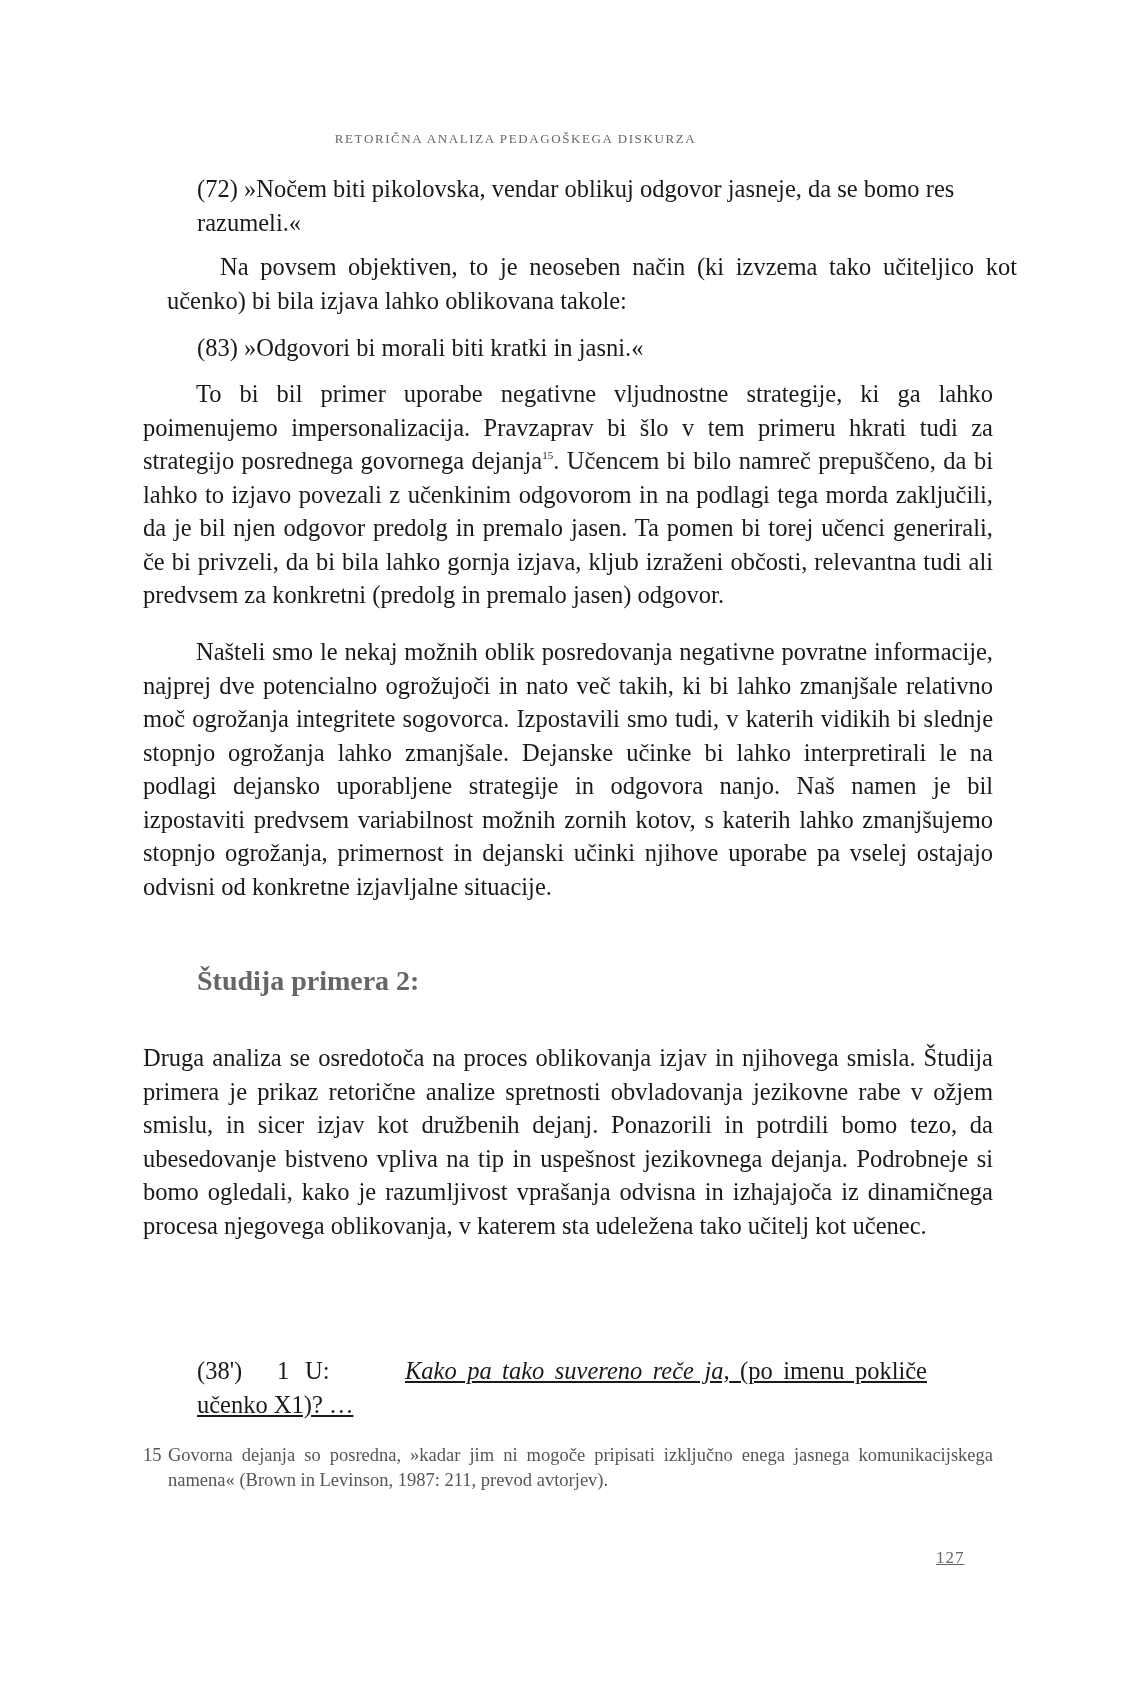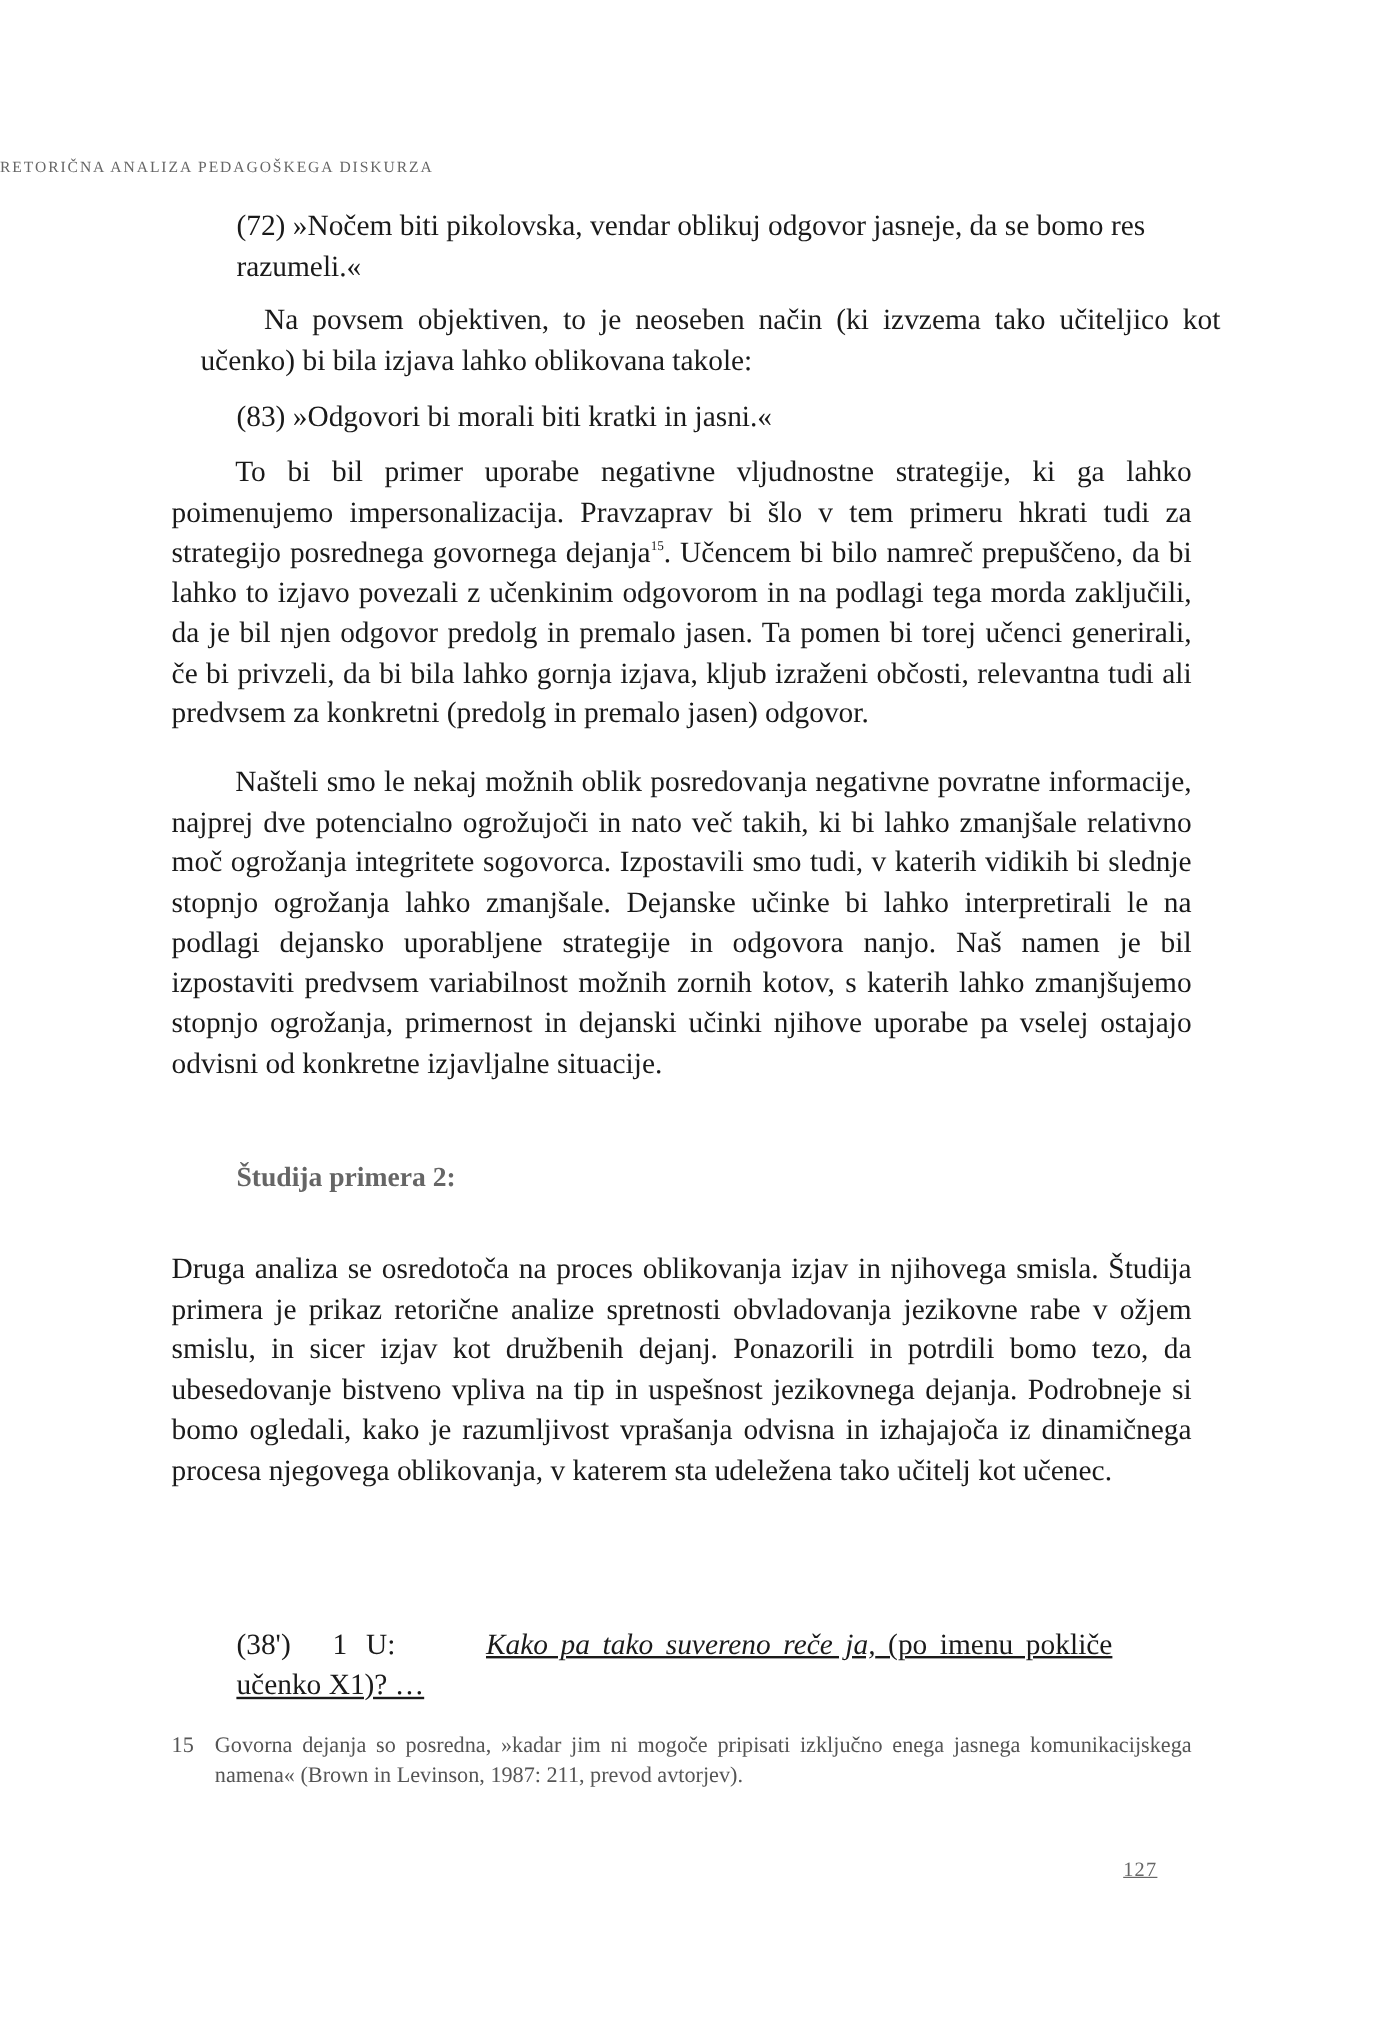--- a/index.html
+++ b/index.html
@@ -1,29 +1,29 @@
 <!DOCTYPE html>
 <html><head>
   <meta charset="utf-8">
   <style>
     html, body { margin: 0; padding: 0; background: #ffffff; }
     body { width: 1145px; height: 1684px; position: relative; overflow: hidden;
            font-family: "Liberation Serif", "DejaVu Serif", serif; color: #1a1a1a; }
-    .running-head { position: absolute; top: 131px; left: 0; width: 1031px; text-align: left;
+    .running-head { position: absolute; top: 131px; left: 0; width: 1031px; text-align: center;
            font-size: 13px; letter-spacing: 1.6px; color: #666; text-transform: uppercase; }
     .block { position: absolute; left: 143px; width: 850px; font-size: 24.5px; line-height: 33.5px; }
     .just { text-align: justify; text-align-last: left; }
     .indent { text-indent: 53px; }
     .ex { left: 197px; width: 780px; }
     sup { font-size: 11px; vertical-align: 10px; line-height: 0; }
-    .heading { position: absolute; left: 197px; width: 800px; font-size: 23px; line-height: 36px;
+    .heading { position: absolute; left: 197px; width: 800px; font-size: 28px; line-height: 36px;
                font-weight: bold; color: #666; }
     .fn { position: absolute; left: 143px; width: 850px; font-size: 18.5px; line-height: 25px; color: #555; }
     .fn-num { position: absolute; left: 0; top: 0; }
-    .fn-text { margin-left: 36px; display: block; text-align: justify; text-align-last: left; }
+    .fn-text { margin-left: 25px; display: block; text-align: justify; text-align-last: left; }
     .page-number { position: absolute; top: 1548px; left: 936px; font-size: 17px; color: #666; letter-spacing: 1px; text-decoration: underline; }
     .tr-col1 { display: inline-block; width: 80px; }
     .tr-col2 { display: inline-block; width: 28px; }
     .tr-col3 { display: inline-block; width: 100px; }
     em { font-style: italic; }
   </style>
 </head>
 <body>
 
 <div class="running-head">Retorična analiza pedagoškega diskurza</div>

